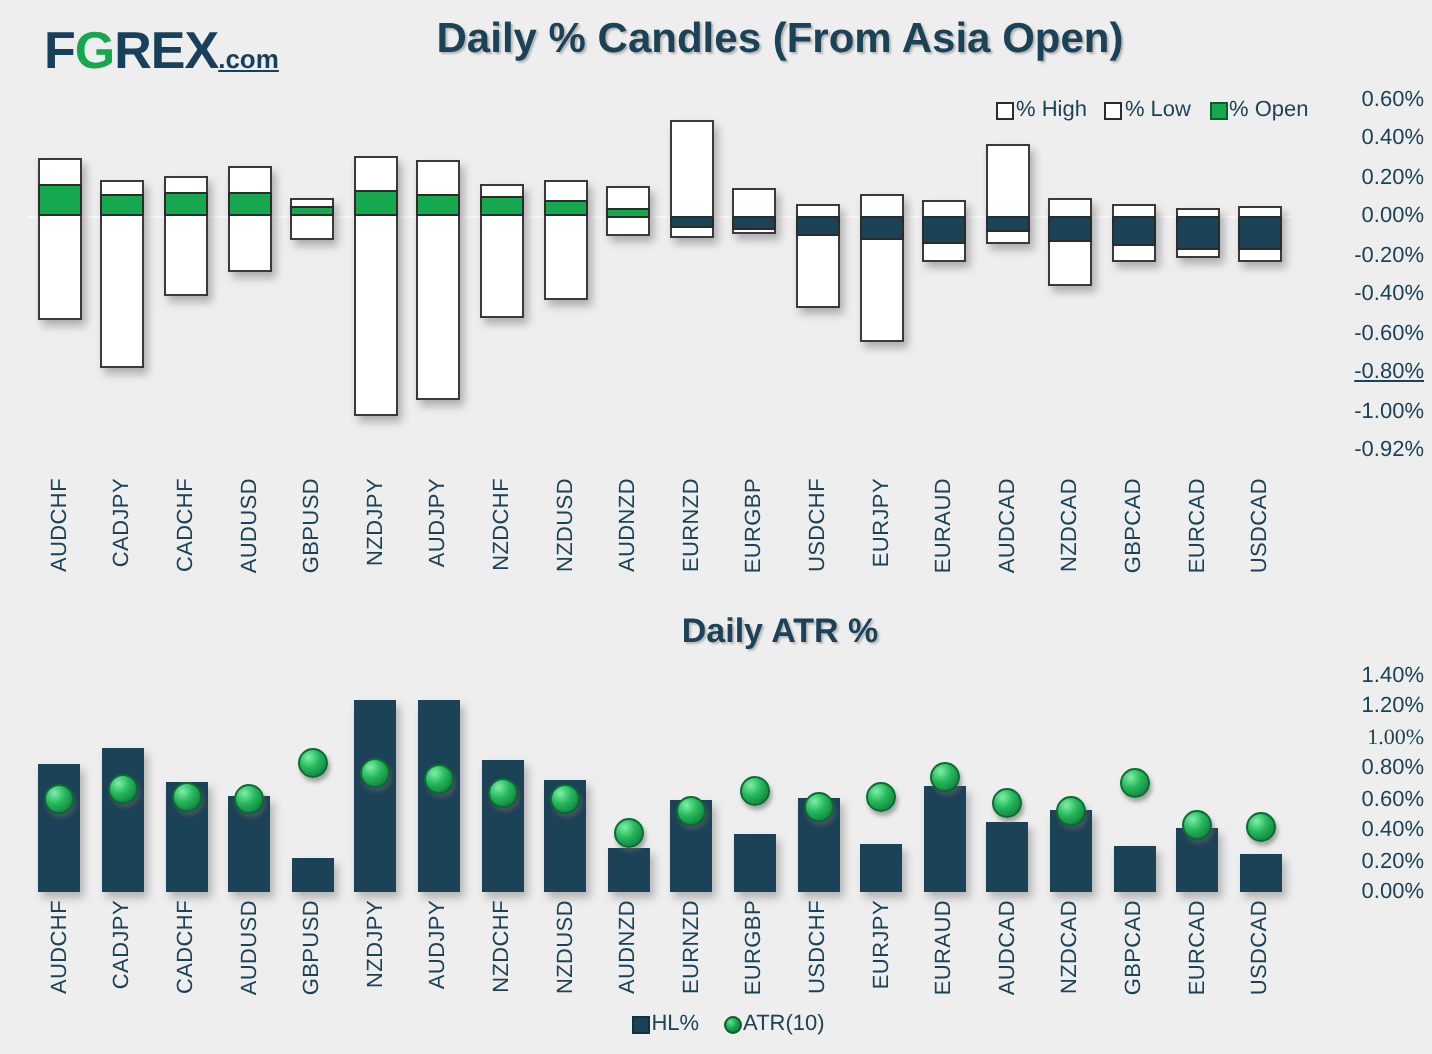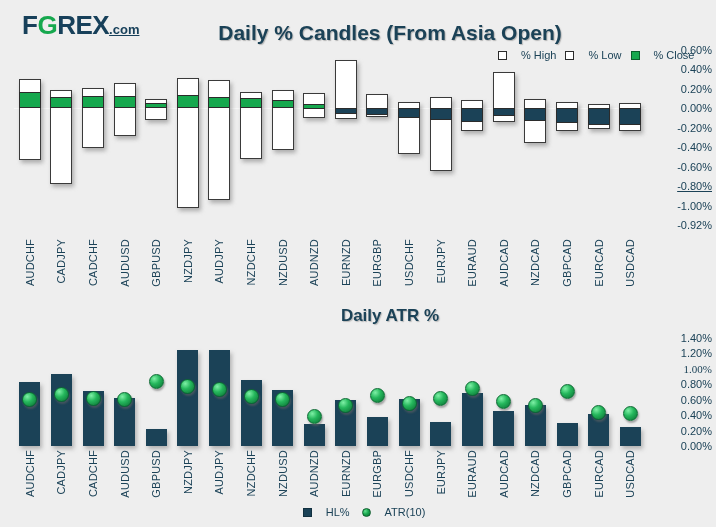--- a/index.html
+++ b/index.html
@@ -15,26 +15,25 @@
 
   
   #header { position:absolute; left:0; top:0; width:716px; height:44px; }
   #logo { position:absolute; left:22px; top:10px; font-size:26px; font-weight:bold; letter-spacing:-0.5px; color:#17405a; }
   #logo .g { color:#16a84e; position:relative; display:inline-block; }
   #logo .dotcom { font-size:13px; letter-spacing:0px;text-decoration:underline; }
   #title-main {
     position:absolute; left:180px; top:8px; width:420px; text-align:center;
     font-size:21px; font-weight:bold; color:#1b4257;
     text-shadow: 1px 1px 1px rgba(150,150,150,0.65);
-    margin-top: 13px;
   }
 
   
   #legend-top { position:absolute; left:498px; top:48px; height:14px; display:flex; align-items:center; gap:9px; font-size:11px; }
-  .lg-item { display:flex; align-items:center; gap:14px; white-space:nowrap; }
+  .lg-item { display:flex; align-items:center; gap:1px; white-space:nowrap; }
   .sw { width:9px; height:9px; border:1px solid #2b2b2b; background:#ffffff; display:inline-block; }
   .sw.green { background:#16a84e; border-color:#0b5e2c; }
   .sw.navy { background:#1b4257; border-color:#12303f; }
   .sw.dot { width:9px; height:9px; border-radius:50%;
             background: radial-gradient(circle at 32% 30%, #63e08f 0%, #1aa84f 45%, #0b6b32 100%);
             border:1px solid #0b5e2c; }
 
   
   .panel { position:absolute; }
   .plot { position:absolute; }
@@ -80,21 +79,21 @@
   <span class="lg-item">
     <span class="sw"></span>
     <span>% High</span>
   </span>
   <span class="lg-item">
     <span class="sw"></span>
     <span>% Low</span>
   </span>
   <span class="lg-item">
     <span class="sw green"></span>
-    <span>% Close</span>
+    <span>% Open</span>
   </span>
 </div>
 
 <div class="panel" id="panel-top" style="left:0;top:40px;width:716px;height:250px;">
   <div class="plot" id="plot-top" style="left:14px;top:0px;width:632px;height:195px;">
       <div class="zeroline" style="top: 68.25px; width: 632px;"></div>
       <div class="candle" style="left: 4.8px; top: 39px; width: 22px; height: 80.925px;">
         <div class="seg white" style="top: 0px; height: 100%;"></div>
         <div class="seg green" style="top: 12.675px; height: 16.575px;"></div>
       </div>

